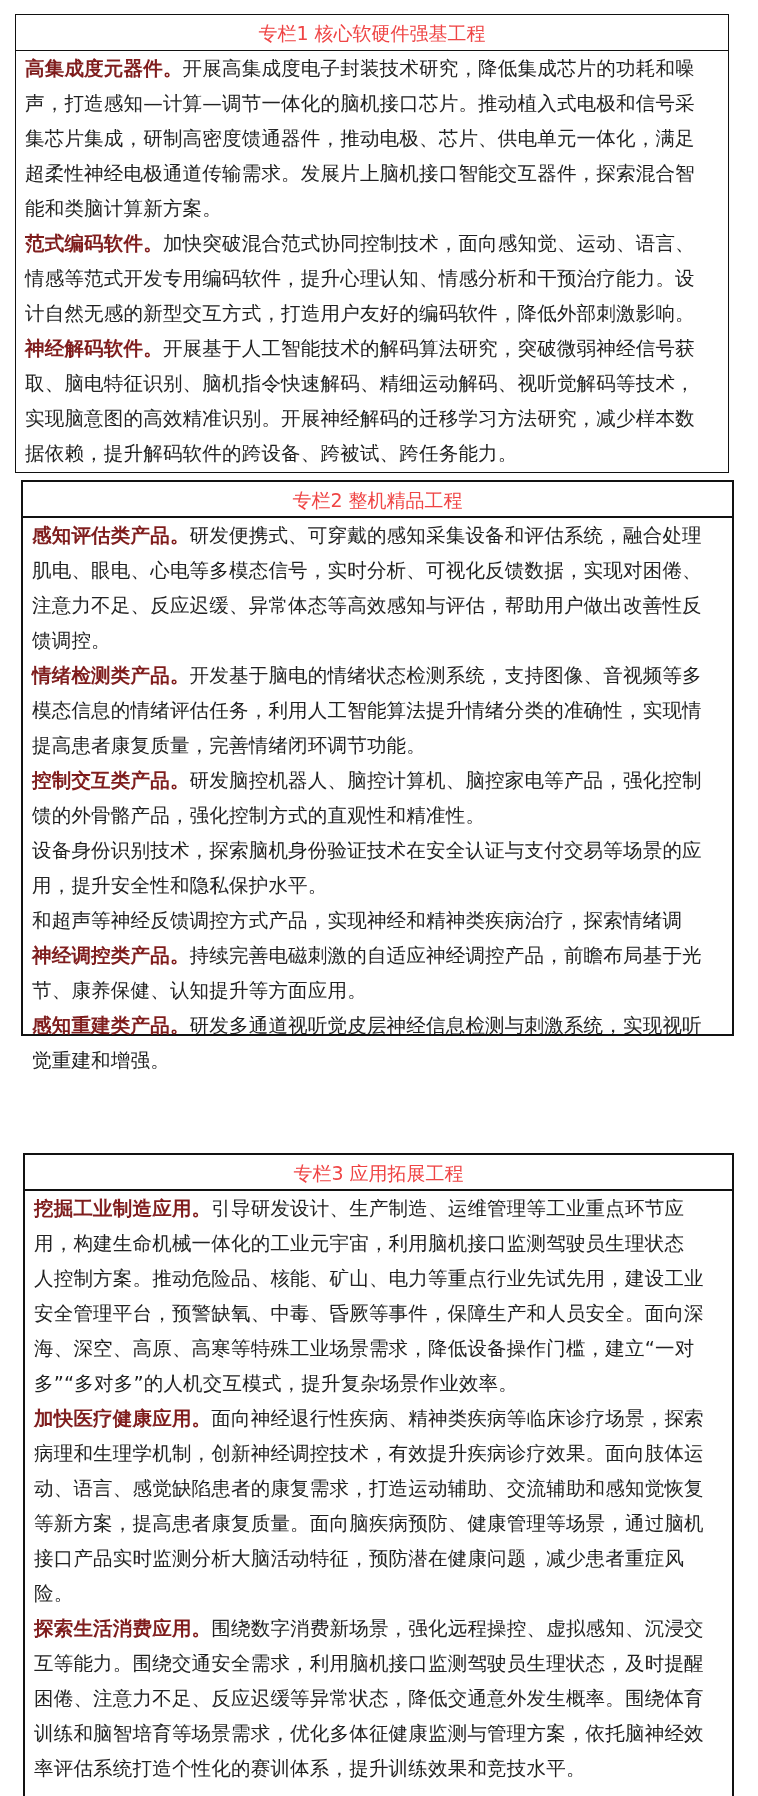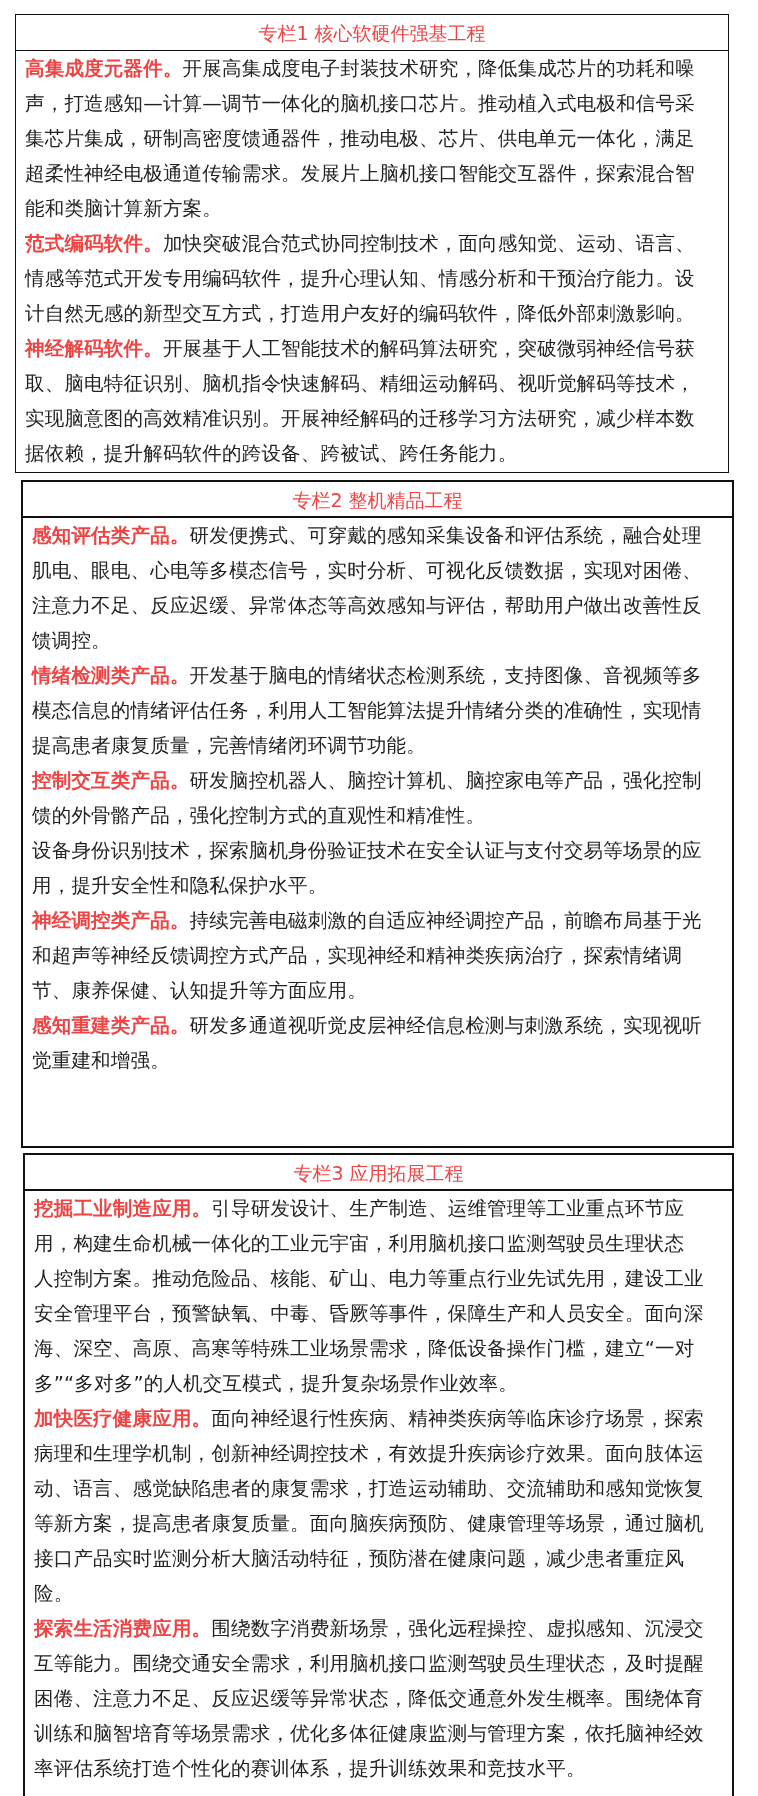--- a/index.html
+++ b/index.html
@@ -7,21 +7,21 @@
          font-family: "DejaVu Sans", "Liberation Sans", sans-serif; color: #222; }
   .box { position: absolute; border: 1px solid #111; box-sizing: border-box; background: #fff; }
   .box.thick { border-width: 2px; }
   .box-header { height: 36px; line-height: 36px; text-align: center; font-size: 19px;
                 border-bottom: 1px solid #111; box-sizing: border-box; color: #ef4444; }
   .box.thick .box-header { border-bottom-width: 2px; }
   .box-body { padding: 0 6px 0 9px; }
   .item { margin: 0; }
   .line { display: block; height: 35px; line-height: 35px; font-size: 19.5px; white-space: nowrap;
           letter-spacing: 0.2px; }
-  .lead { font-weight: bold; color: #ef4444; }
+  .lead { font-weight: bold; color: #7f1d1d; }
 </style>
 </head>
 <body>
 
 <div class="box" style="left:15px; top:14px; width:714px; height:459px;">
   <div class="box-header">专栏1 核心软硬件强基工程</div>
   <div class="box-body">
     <div class="item">
       <span class="line"><span class="lead">高集成度元器件。</span><span>开展高集成度电子封装技术研究，降低集成芯片的功耗和噪</span></span>
       <span class="line">声，打造感知—计算—调节一体化的脑机接口芯片。推动植入式电极和信号采</span>
@@ -36,21 +36,21 @@
     </div>
     <div class="item">
       <span class="line"><span class="lead">神经解码软件。</span><span>开展基于人工智能技术的解码算法研究，突破微弱神经信号获</span></span>
       <span class="line">取、脑电特征识别、脑机指令快速解码、精细运动解码、视听觉解码等技术，</span>
       <span class="line">实现脑意图的高效精准识别。开展神经解码的迁移学习方法研究，减少样本数</span>
       <span class="line">据依赖，提升解码软件的跨设备、跨被试、跨任务能力。</span>
     </div>
   </div>
 </div>
 
-<div class="box thick" style="left:21px; top:480px; width:713px; height:668px;">
+<div class="box thick" style="left:21px; top:480px; width:713px; height:556px;">
   <div class="box-header">专栏2 整机精品工程</div>
   <div class="box-body">
     <div class="item">
       <span class="line"><span class="lead">感知评估类产品。</span><span>研发便携式、可穿戴的感知采集设备和评估系统，融合处理</span></span>
       <span class="line">肌电、眼电、心电等多模态信号，实时分析、可视化反馈数据，实现对困倦、</span>
       <span class="line">注意力不足、反应迟缓、异常体态等高效感知与评估，帮助用户做出改善性反</span>
       <span class="line">馈调控。</span>
     </div>
     <div class="item">
       <span class="line"><span class="lead">情绪检测类产品。</span><span>开发基于脑电的情绪状态检测系统，支持图像、音视频等多</span></span>
@@ -59,22 +59,22 @@
     </div>
     <div class="item">
       <span class="line"><span class="lead">控制交互类产品。</span><span>研发脑控机器人、脑控计算机、脑控家电等产品，强化控制</span></span>
       <span class="line">馈的外骨骼产品，强化控制方式的直观性和精准性。</span>
     </div>
     <div class="item">
       <span class="line">设备身份识别技术，探索脑机身份验证技术在安全认证与支付交易等场景的应</span>
       <span class="line">用，提升安全性和隐私保护水平。</span>
     </div>
     <div class="item">
+      <span class="line">和超声等神经反馈调控方式产品，实现神经和精神类疾病治疗，探索情绪调</span>
       <span class="line"><span class="lead">神经调控类产品。</span><span>持续完善电磁刺激的自适应神经调控产品，前瞻布局基于光</span></span>
-      <span class="line">和超声等神经反馈调控方式产品，实现神经和精神类疾病治疗，探索情绪调</span>
       <span class="line">节、康养保健、认知提升等方面应用。</span>
     </div>
     <div class="item">
       <span class="line"><span class="lead">感知重建类产品。</span><span>研发多通道视听觉皮层神经信息检测与刺激系统，实现视听</span></span>
       <span class="line">觉重建和增强。</span>
     </div>
   </div>
 </div>
 
 <div class="box thick" style="left:23px; top:1153px; width:711px; height:657px;">

